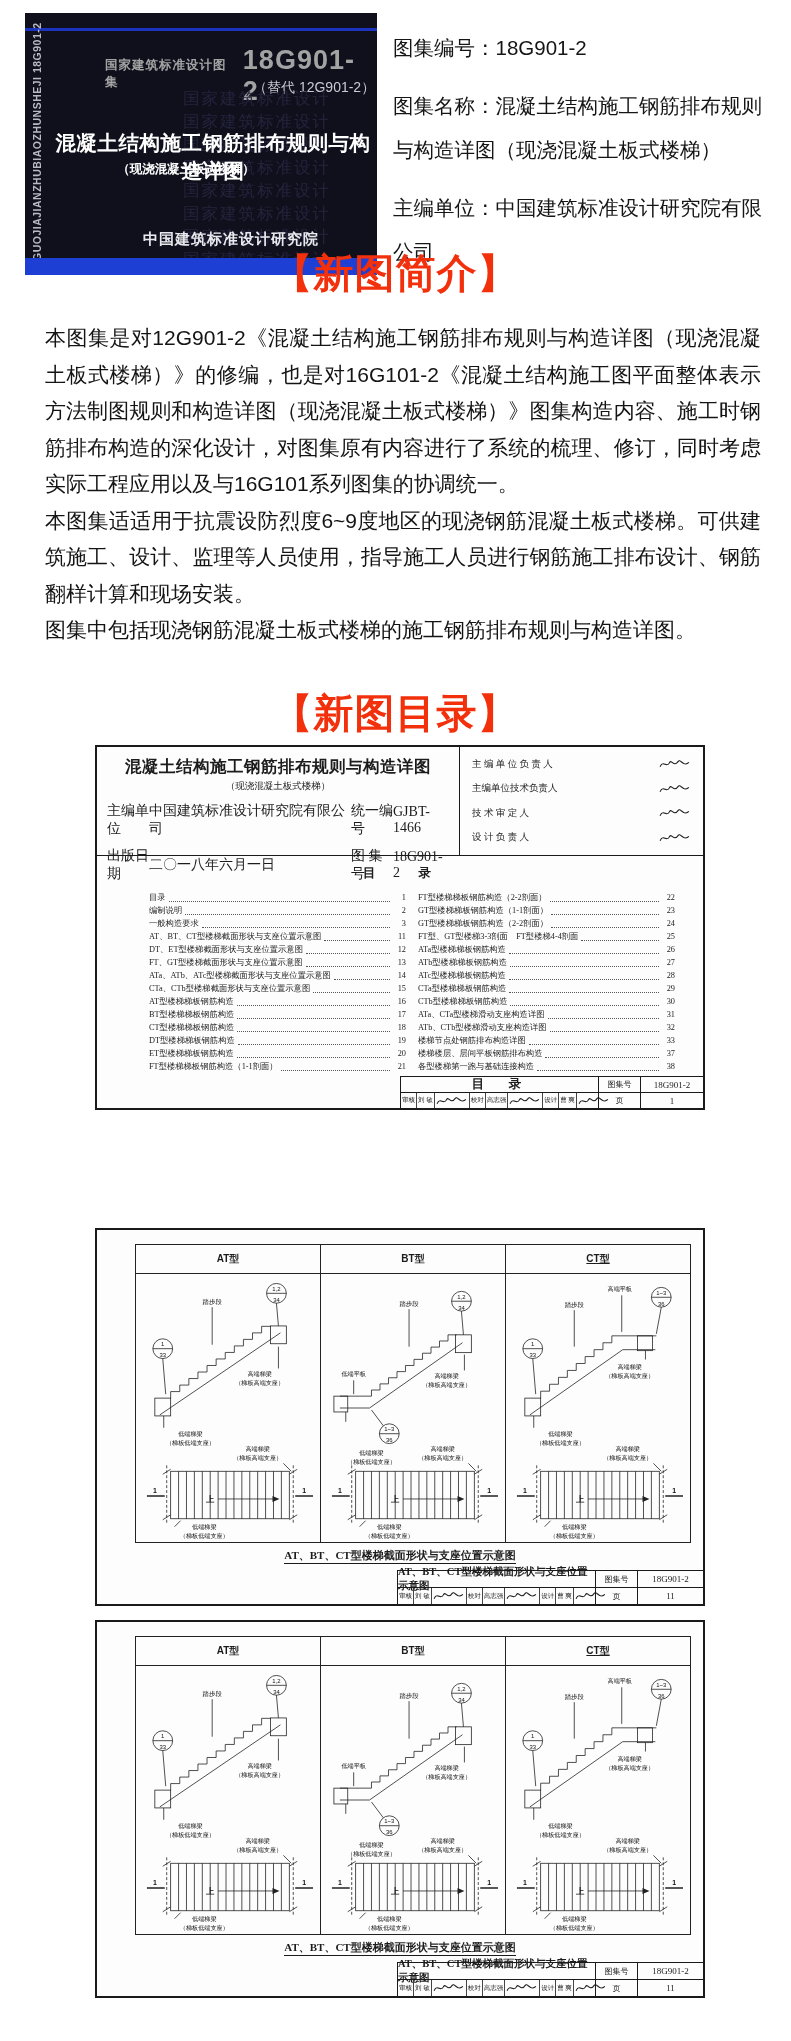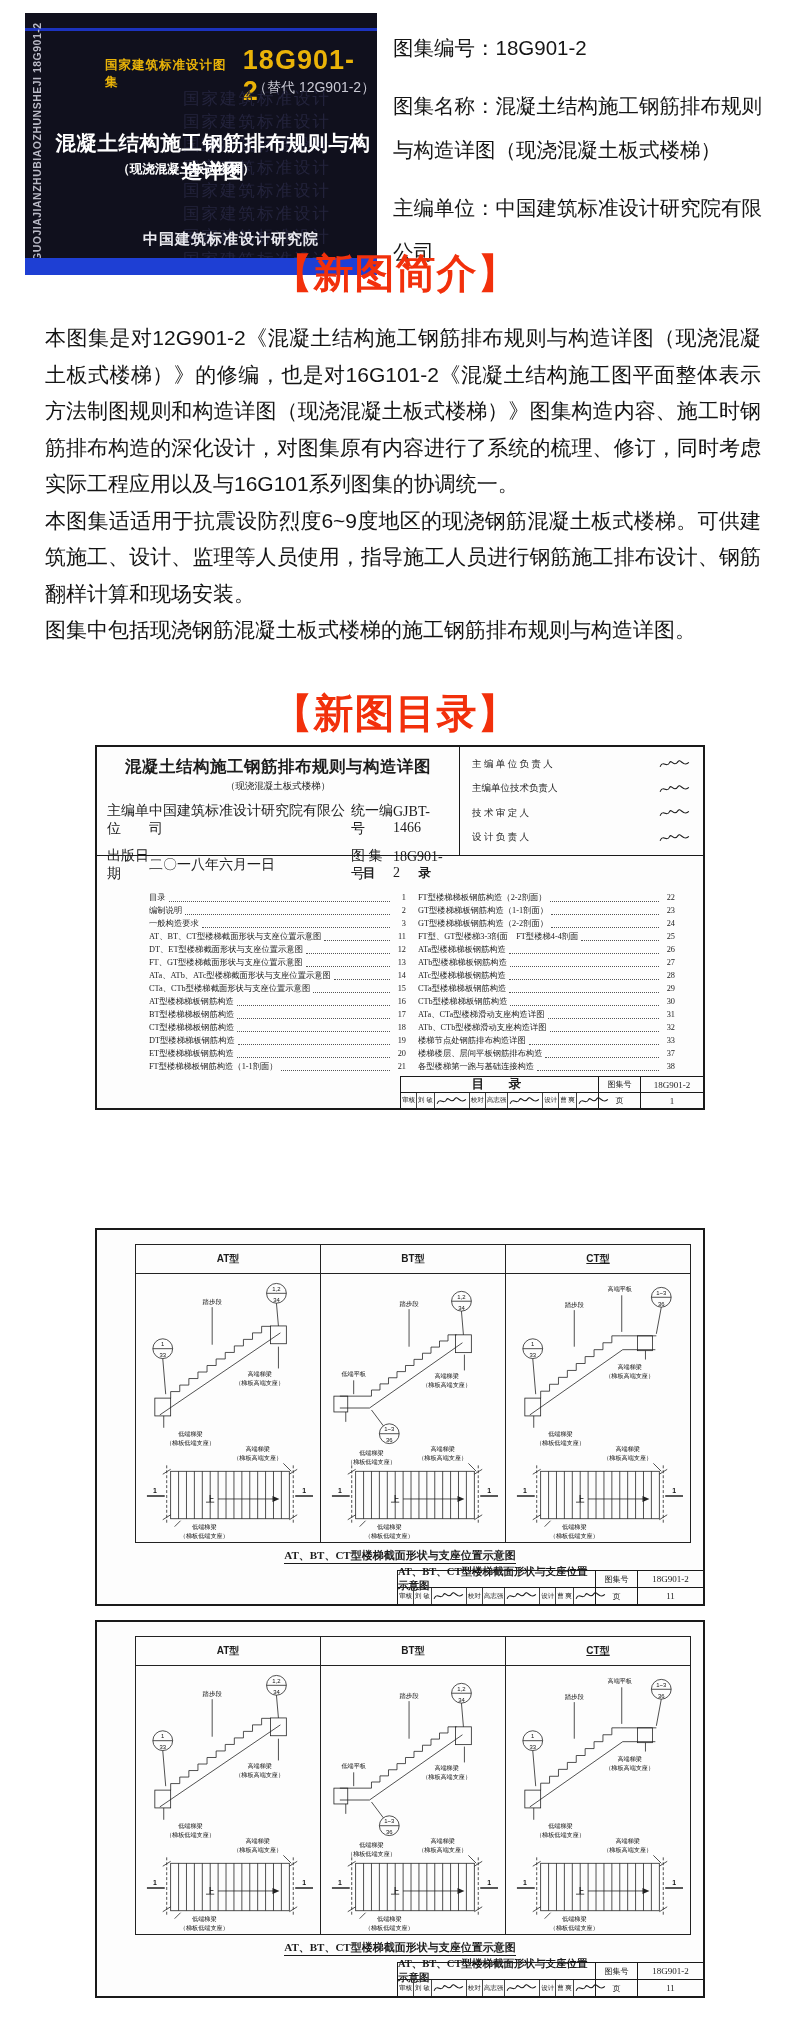--- a/index.html
+++ b/index.html
@@ -4,21 +4,21 @@
 <style>
   html,body{margin:0;padding:0;background:#fff;}
   .stage{position:relative;width:791px;height:2041px;background:#fff;overflow:hidden;
          font-family:"Liberation Sans",sans-serif;color:#141414;}
   
   .cover{position:absolute;left:25px;top:13px;width:352px;height:262px;background:#10101d;overflow:hidden;}
   .cover-topline{position:absolute;top:15px;left:0;right:0;height:3px;background:#1c33c0;}
   .cover-bottombar{position:absolute;bottom:0;left:0;right:0;height:17px;background:#1e3fd4;}
   .cover-spine{position:absolute;left:6px;top:248px;transform-origin:0 0;transform:rotate(-90deg);
                width:240px;color:#b9b9c6;font-size:10.5px;letter-spacing:.5px;font-weight:bold;white-space:nowrap;}
-  .cover-head{position:absolute;top:32px;left:80px;width:262px;display:flex;align-items:baseline;justify-content:center;gap:7px;color:#eab308;}
+  .cover-head{position:absolute;top:32px;left:80px;width:262px;display:flex;align-items:baseline;justify-content:center;gap:7px;color:#a3a3a3;}
   .cover-series{font-size:12.5px;font-weight:bold;letter-spacing:1px;}
   .cover-code{font-size:27px;font-weight:bold;letter-spacing:1px;}
   .cover-replaces{position:absolute;top:66px;left:228px;color:#c9c9d4;font-size:14px;}
   .cover-watermark{position:absolute;top:74px;left:112px;width:240px;text-align:center;color:#23233c;
                    font-size:16.5px;line-height:23px;letter-spacing:2px;font-family:"Liberation Serif",serif;}
   .cover-title{position:absolute;top:116px;left:30px;right:6px;text-align:center;color:#fff;
                font-size:20.5px;font-weight:bold;letter-spacing:.5px;}
   .cover-subtitle{position:absolute;top:148px;left:30px;right:60px;text-align:center;color:#fff;
                   font-size:12.5px;font-weight:bold;}
   .cover-publisher{position:absolute;bottom:26px;left:60px;right:0;text-align:center;color:#e8e8ee;

